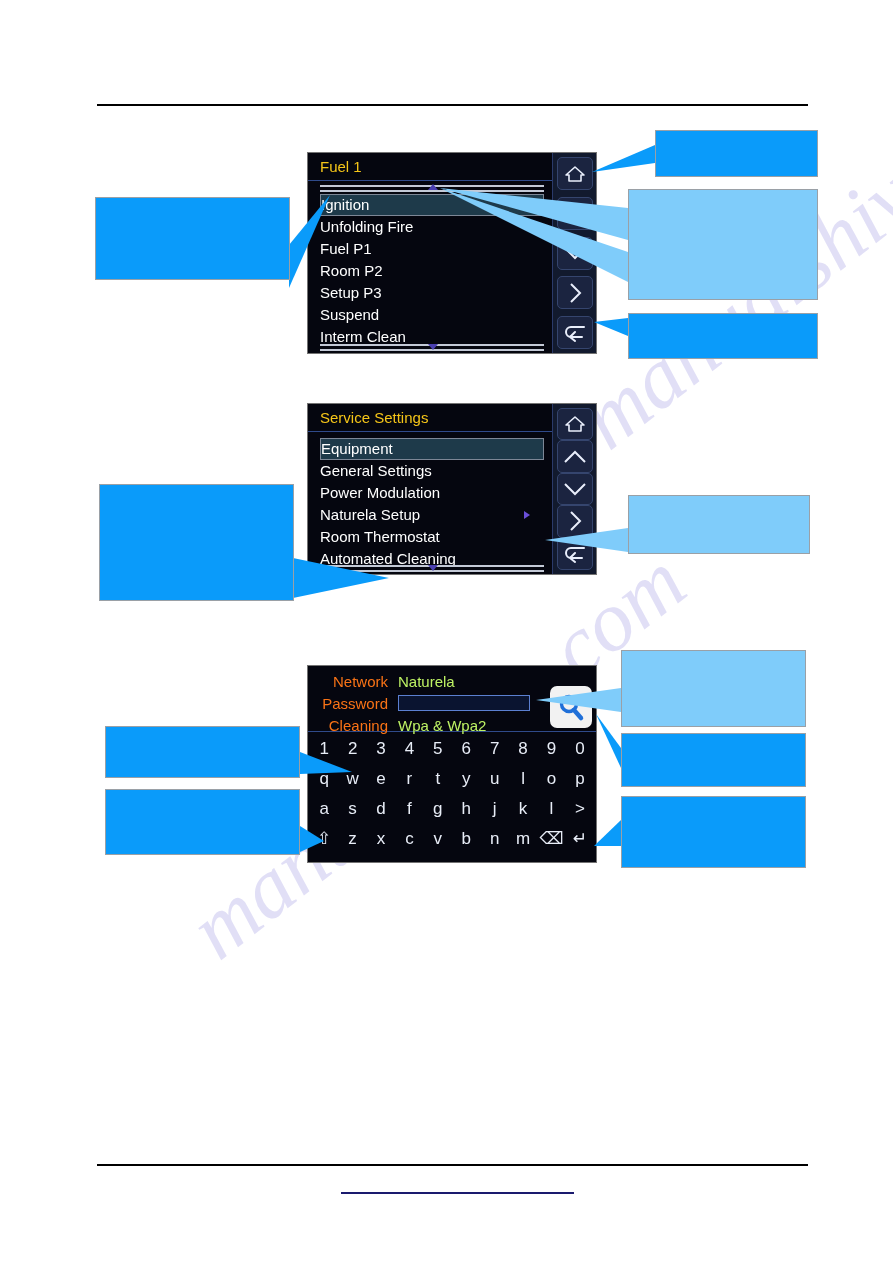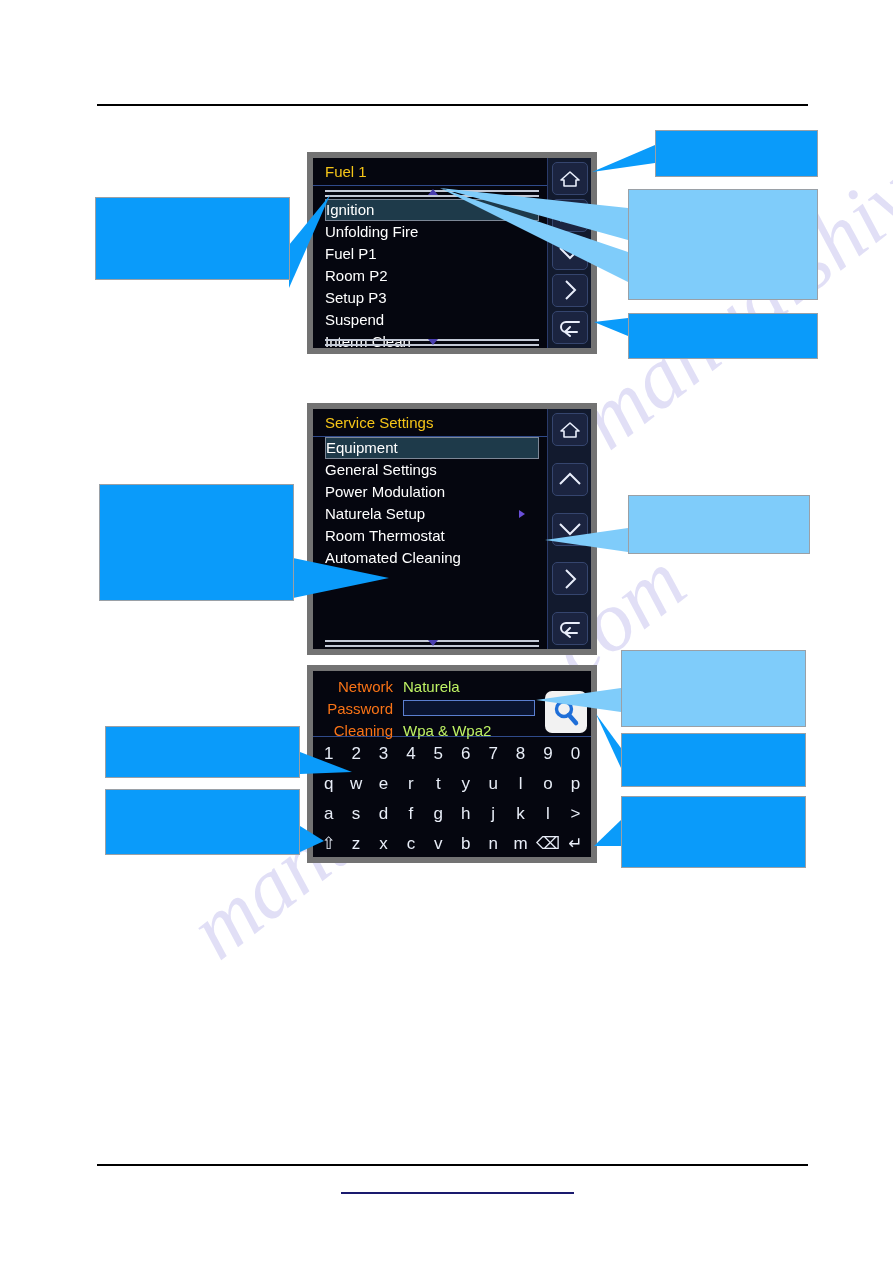--- a/index.html
+++ b/index.html
@@ -56,21 +56,21 @@
     user-select: none;
     pointer-events: none;
   }
   .watermark.wm-a { left: 560px; top: 390px; }
   .watermark.wm-b { left: 170px; top: 900px; }
 
   
   .screen {
     position: absolute;
     background: #05060f;
-    border: 6px solid #737373;
+    border: 1px solid #737373;
     box-sizing: border-box;
     display: flex;
     overflow: hidden;
   }
   .screen-body {
     flex: 1 1 auto;
     position: relative;
     min-width: 0;
   }
   .screen-nav {
@@ -292,24 +292,24 @@
         </svg>
     </div>
     <div class="nav-btn">
       <svg width="26" height="18" viewBox="0 0 26 18">
           <path d="M22 3 L9 3 A5 5 0 0 0 9 13 L20 13 M13 8 L8 13 L13 17" fill="none" stroke="#e9eefb" stroke-width="2" stroke-linejoin="round" stroke-linecap="round"></path>
         </svg>
     </div>
   </div>
 </div>
 
-<div class="screen" id="screen2" style="left:307px; top:403px; width:290px; height:252px;">
+<div class="screen" id="screen2" style="left:307px; top:403px; width:290px; height:172px;">
   <div class="screen-body">
     <div class="scr-title">Service Settings</div>
-    <ul class="menu-list" style="margin-top:0;">
+    <ul class="menu-list" style="margin-top:6px;">
       <li class="selected"><span>Equipment</span></li>
       <li><span>General Settings</span></li>
       <li><span>Power Modulation</span></li>
       <li><span>Naturela Setup</span><span class="row-arrow"></span></li>
       <li><span>Room Thermostat</span></li>
       <li><span>Automated Cleaning</span></li>
     </ul>
     <div class="scrollbar" style="position:absolute; left:0; right:0; bottom:1px; margin:0 8px 0 12px;">
       <div class="track"></div>
       <div class="track second"></div>

